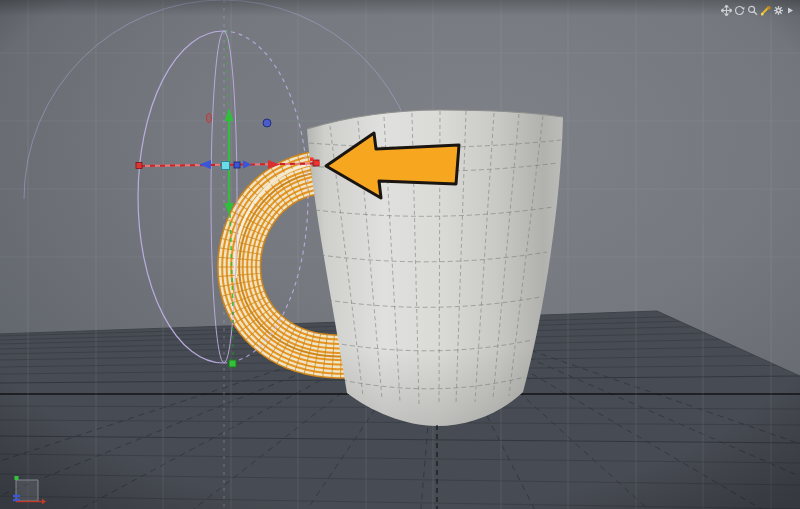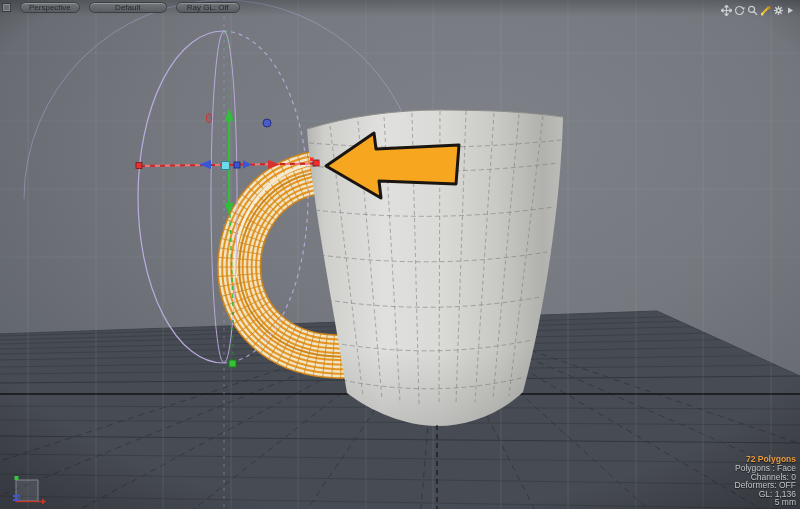--- a/index.html
+++ b/index.html
@@ -254,26 +254,20 @@
   <g>
     <rect x="16" y="480" width="22" height="21" fill="rgba(140,144,150,.22)" stroke="#9599a0" stroke-opacity=".8" stroke-width="1"></rect>
     <rect x="14.5" y="476" width="4" height="4" fill="#39c43f"></rect>
     <line x1="13" y1="496" x2="20" y2="496" stroke="#3a57e0" stroke-width="2.2"></line>
     <line x1="13" y1="500" x2="20" y2="500" stroke="#3a57e0" stroke-width="2.2"></line>
     <line x1="16" y1="501.5" x2="42" y2="501.5" stroke="#c0392b" stroke-width="1.4"></line>
     <polygon points="42,498.5 46,501.5 42,504.5" fill="#c0392b"></polygon>
   </g>
 </svg>
 
-<div class="topbar">
-  <span class="corner-widget"></span>
-  <button class="pill b1">Perspective</button>
-  <button class="pill b2">Default</button>
-  <button class="pill b3">Ray GL: Off</button>
-</div>
 
 <div class="navicons">
   <span class="ic">
     <svg width="11" height="11" viewBox="0 0 11 11">
       <g stroke="#caced2" stroke-width="1.1" fill="#caced2">
         <line x1="5.5" y1="1.5" x2="5.5" y2="9.5"></line>
             <line x1="1.5" y1="5.5" x2="9.5" y2="5.5"></line>
         <polygon points="5.5,0 4,2 7,2"></polygon>
             <polygon points="5.5,11 4,9 7,9"></polygon>
         <polygon points="0,5.5 2,4 2,7"></polygon>
@@ -312,22 +306,14 @@
       <circle cx="5.5" cy="5.5" r="1.1" fill="#55595d"></circle>
     </svg>
   </span>
   <span class="ic">
     <svg width="8" height="11" viewBox="0 0 8 11">
       <polygon points="2,2.5 7,5.5 2,8.5" fill="#caced2"></polygon>
     </svg>
   </span>
 </div>
 
-<div class="stats">
-  <div class="hl">72 Polygons</div>
-  <div>Polygons : Face</div>
-  <div>Channels: 0</div>
-  <div>Deformers: OFF</div>
-  <div>GL: 1,136</div>
-  <div>5 mm</div>
+
 </div>
 
-</div>
-
 </body></html>

